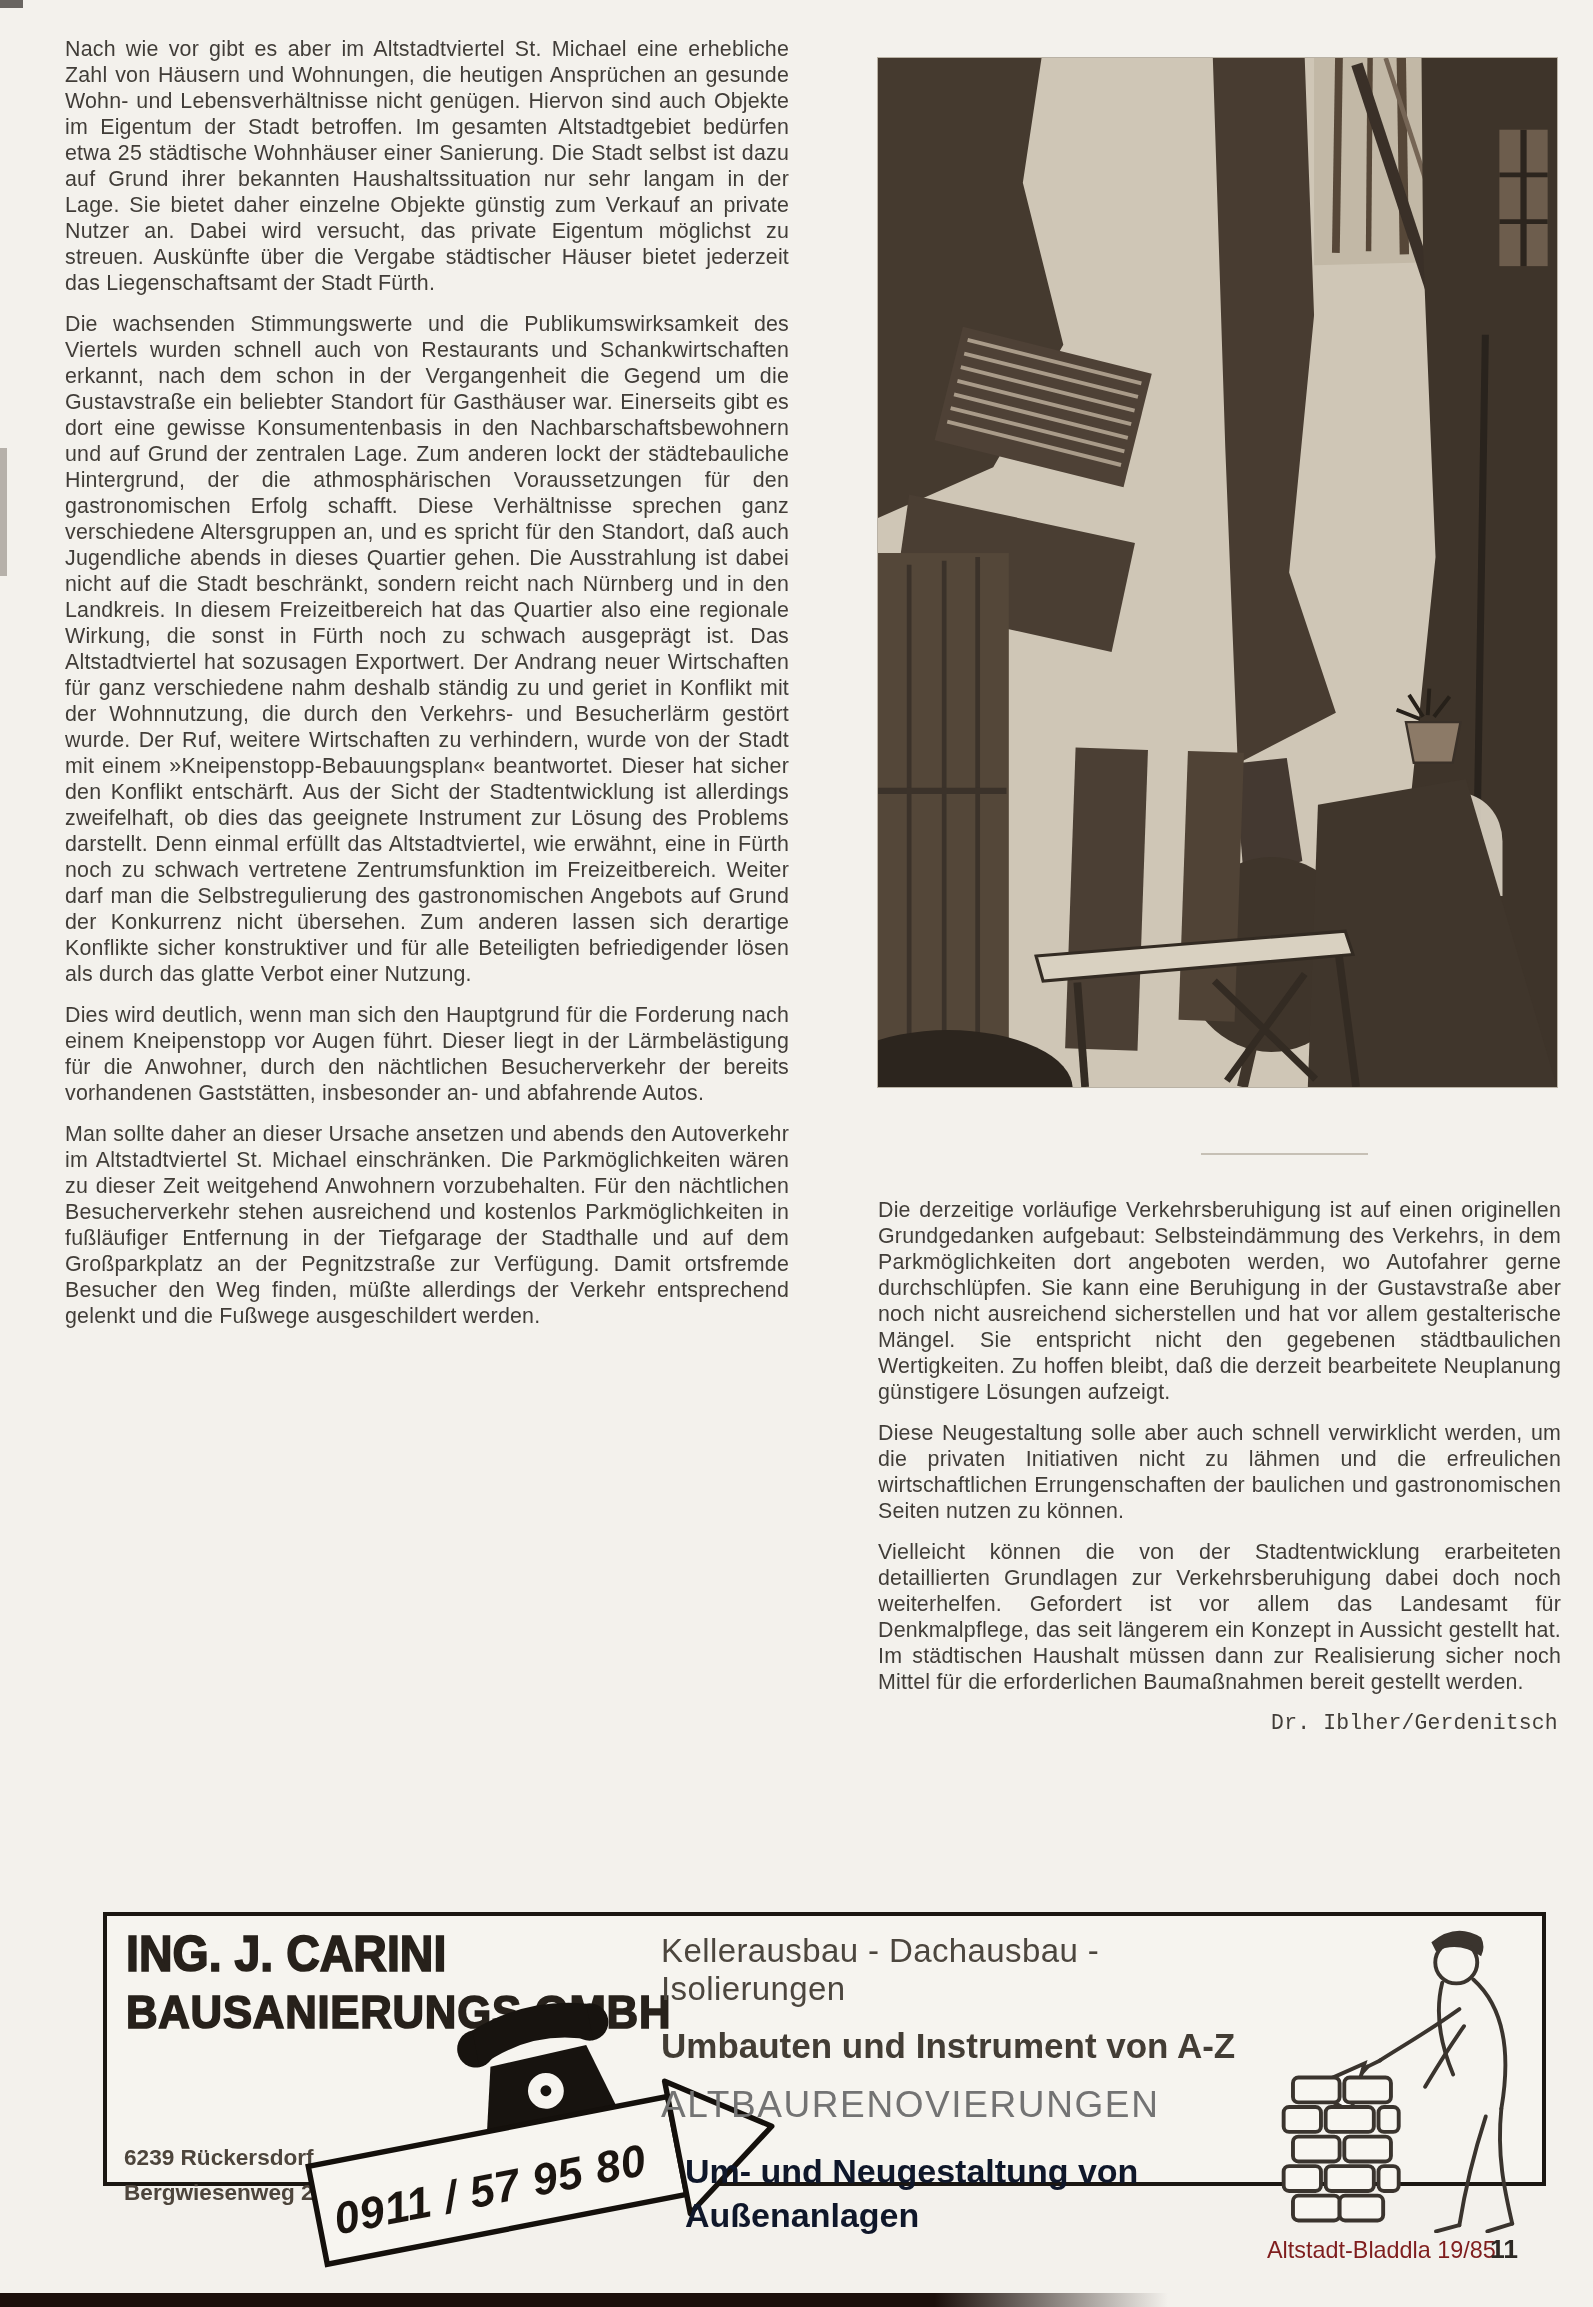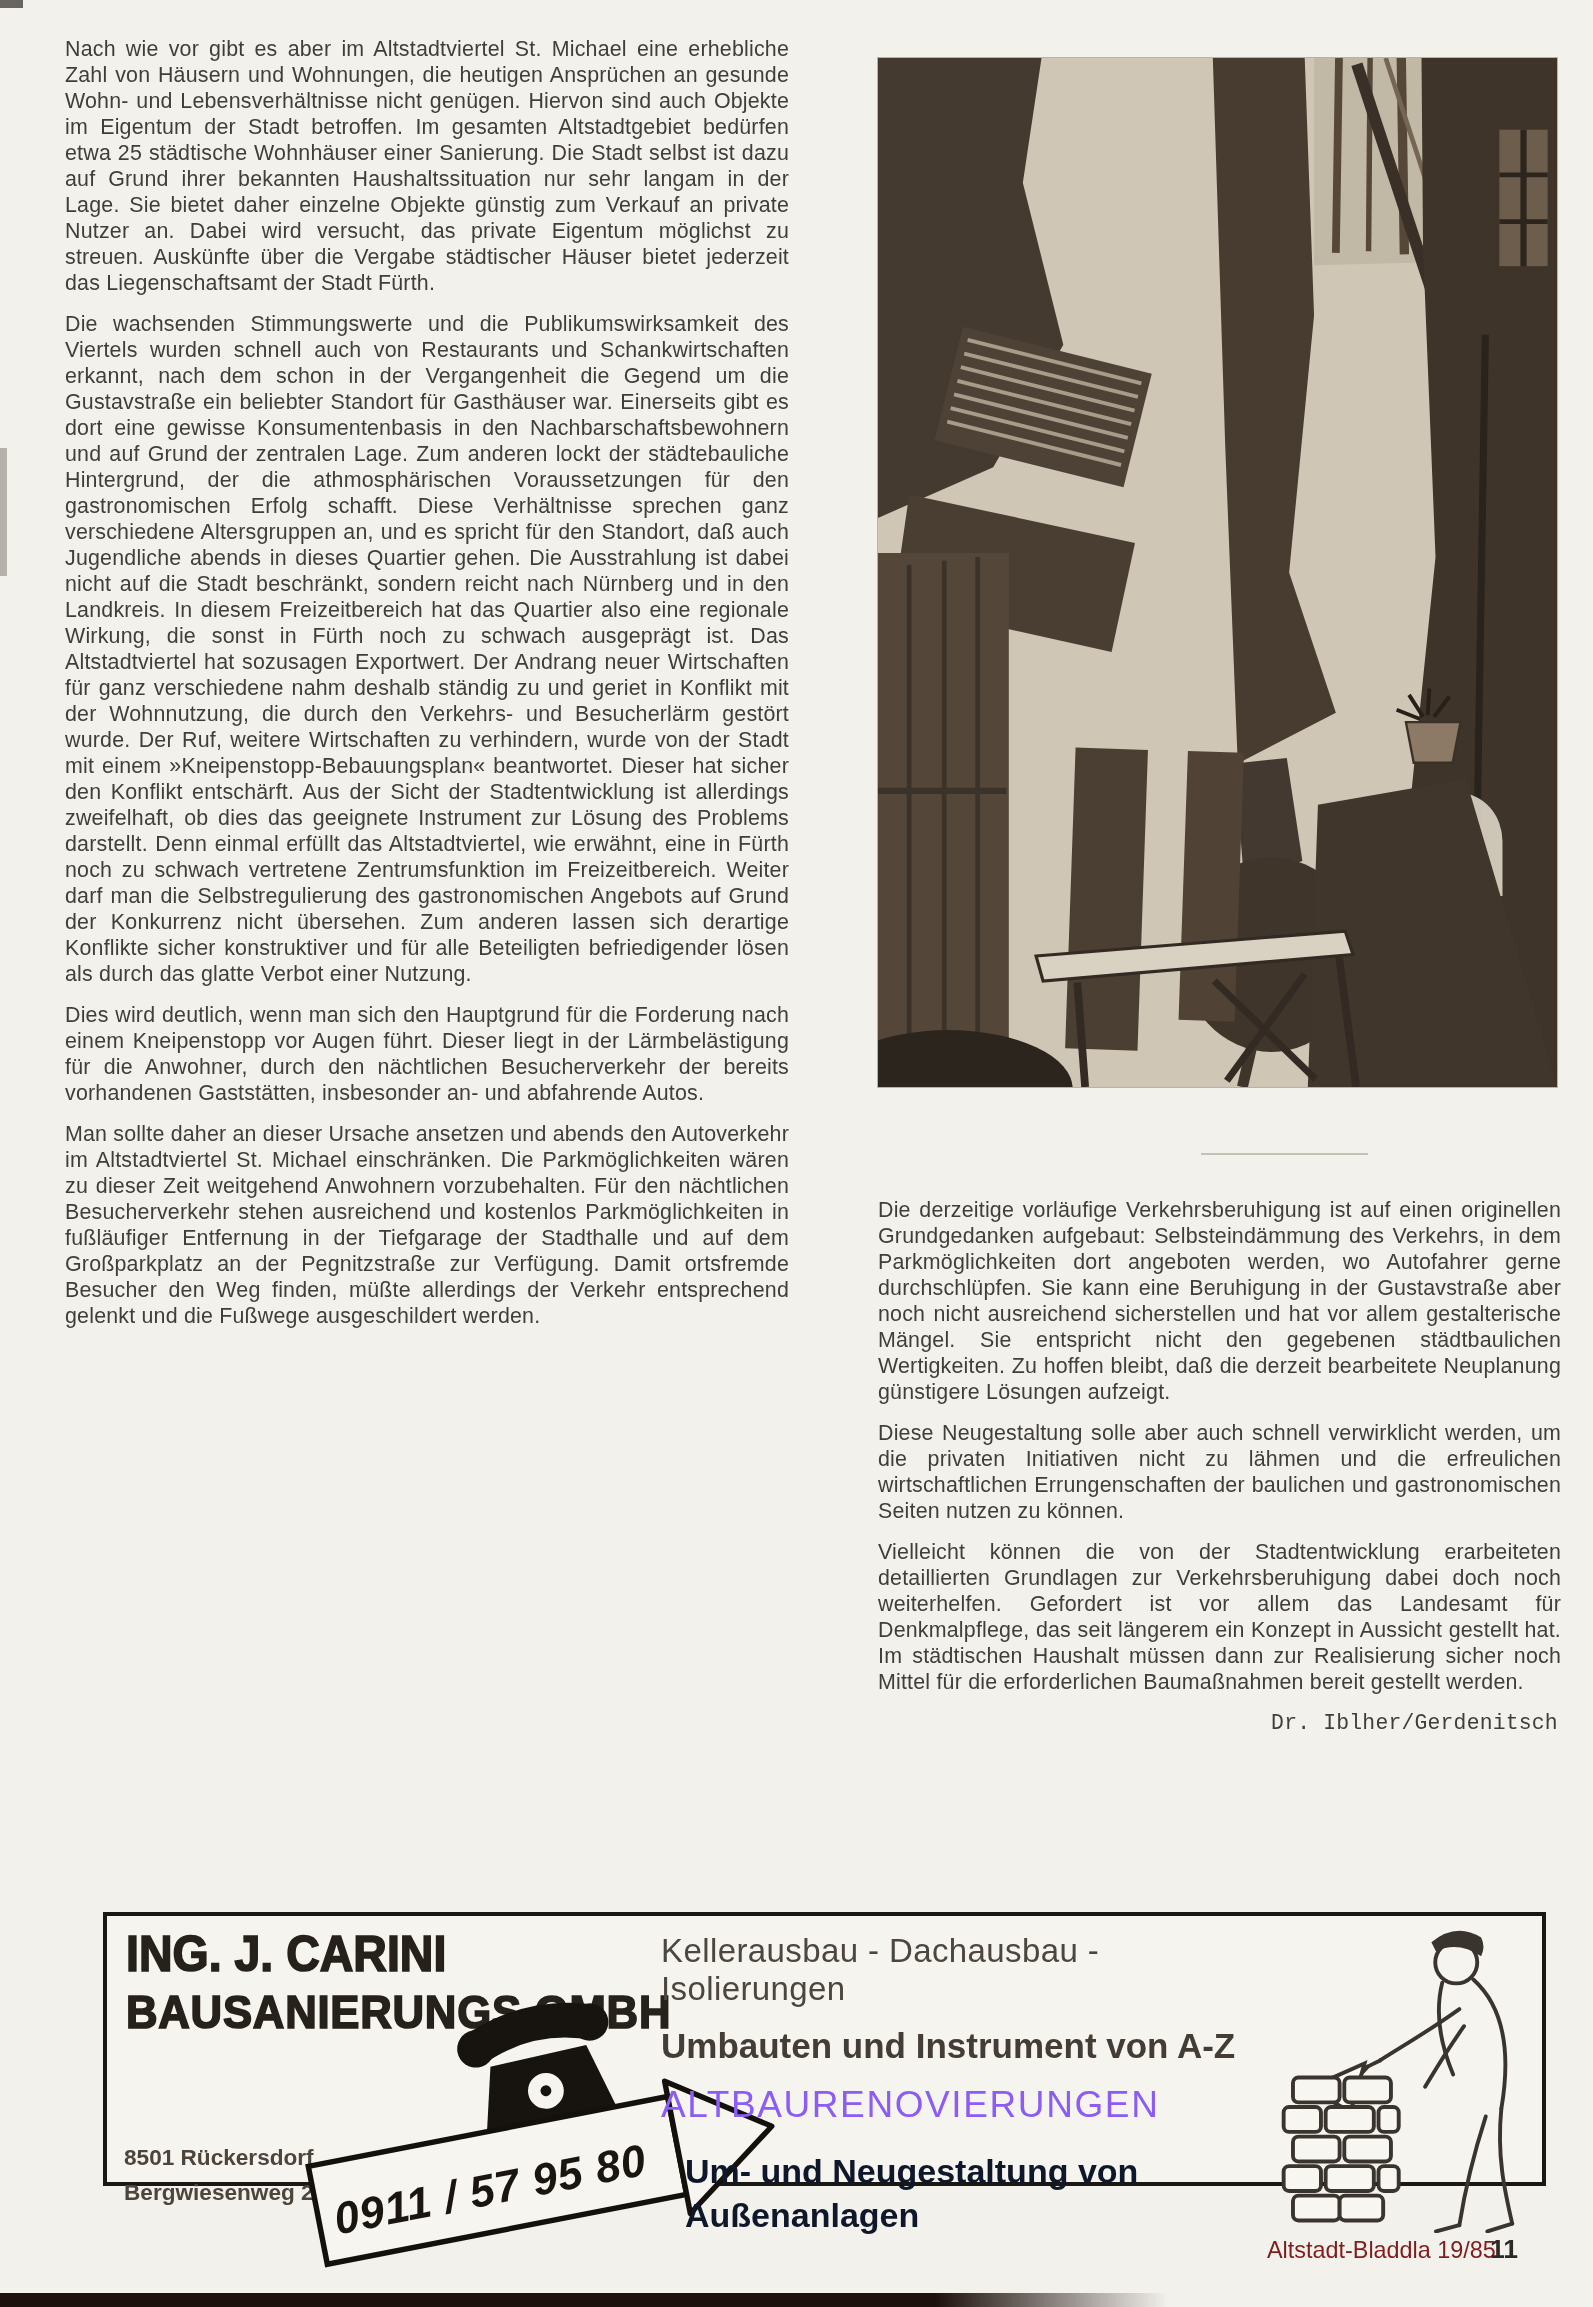--- a/index.html
+++ b/index.html
@@ -21,21 +21,21 @@
   .ad-company{position:absolute;left:18.7px;font-weight:bold;color:#27211b;-webkit-text-stroke:1.7px #27211b;
       transform:scaleX(.93);transform-origin:left top;white-space:nowrap;}
   .ad-company.l1{top:9.3px;font-size:50px;}
   .ad-company.l2{top:68px;font-size:47px;letter-spacing:0.8px;}
   .ad-address{position:absolute;left:17px;top:224px;font-size:22.6px;font-weight:bold;color:#4d453c;line-height:35px;}
   .ad-phone{position:absolute;left:191px;top:59px;width:514px;height:304px;overflow:visible;}
   .ad-services{position:absolute;left:554px;top:15.6px;width:623px;color:#45403a;}
   .svc{display:block;}
   .svc-0{font-size:33px;font-weight:400;color:#4c463e;margin-bottom:18px;letter-spacing:0.4px;}
   .svc-1{font-size:35px;font-weight:bold;color:#433d35;margin-bottom:18.7px;}
-  .svc-2{font-size:37px;font-weight:400;color:#8b5cf6;letter-spacing:1.6px;margin-bottom:22.6px;}
+  .svc-2{font-size:37px;font-weight:400;color:#737373;letter-spacing:1.6px;margin-bottom:22.6px;}
   .svc-3{font-size:34px;font-weight:bold;color:#0f172a;line-height:44px;width:498px;margin-left:24px;}
   .ad-mason{position:absolute;right:0;top:6.2px;width:327px;height:311px;}
   
   .footer{position:absolute;left:0;top:2234px;width:1593px;height:31px;}
   .footer-issue{position:absolute;left:1267px;top:3.1px;font-size:23.4px;color:#7f1d1d;}
   .footer-page{position:absolute;left:1490px;top:0;font-size:26.5px;font-weight:bold;color:#2d2924;}
   
   .mark-top-left{position:absolute;left:0;top:0;width:23.4px;height:7.8px;background:#2e2a26;opacity:.7;}
   .mark-left{position:absolute;left:0;top:448px;width:7px;height:128px;background:#7a7168;opacity:.5;}
   .band-bottom{position:absolute;left:0;top:2293px;width:1168px;height:14px;
@@ -113,21 +113,21 @@
     <p>Die derzeitige vorläufige Verkehrsberuhigung ist auf einen originellen Grundgedanken aufgebaut: Selbsteindämmung des Verkehrs, in dem Parkmöglichkeiten dort angeboten werden, wo Autofahrer gerne durchschlüpfen. Sie kann eine Beruhigung in der Gustavstraße aber noch nicht ausreichend sicherstellen und hat vor allem gestalterische Mängel. Sie entspricht nicht den gegebenen städtbaulichen Wertigkeiten. Zu hoffen bleibt, daß die derzeit bearbeitete Neuplanung günstigere Lösungen aufzeigt.</p>
     <p>Diese Neugestaltung solle aber auch schnell verwirklicht werden, um die privaten Initiativen nicht zu lähmen und die erfreulichen wirtschaftlichen Errungenschaften der baulichen und gastronomischen Seiten nutzen zu können.</p>
     <p>Vielleicht können die von der Stadtentwicklung erarbeiteten detaillierten Grundlagen zur Verkehrsberuhigung dabei doch noch weiterhelfen. Gefordert ist vor allem das Landesamt für Denkmalpflege, das seit längerem ein Konzept in Aussicht gestellt hat. Im städtischen Haushalt müssen dann zur Realisierung sicher noch Mittel für die erforderlichen Baumaßnahmen bereit gestellt werden.</p>
     <div class="signature">Dr. Iblher/Gerdenitsch</div>
   </section>
 
   <div class="ad">
     <div class="ad-company l1">ING. J. CARINI</div>
     <div class="ad-company l2">BAUSANIERUNGS GMBH</div>
     <div class="ad-address">
-      <div>8501 Rückersdorf</div>
+      <div>6239 Rückersdorf</div>
       <div>Bergwiesenweg 23</div>
     </div>
 
     <svg class="ad-phone" viewBox="0 0 660 390">
       <g transform="rotate(-11 330 240)">
         <circle cx="258" cy="78" r="24" fill="#17130f"></circle>
         <circle cx="408" cy="72" r="24" fill="#17130f"></circle>
         <path d="M258,54 Q333,26 408,48 L408,96 Q333,66 258,102 Z" fill="#17130f"></path>
         <polygon points="272,104 398,100 422,188 250,192" fill="#17130f"></polygon>
         <circle cx="336" cy="148" r="23" fill="#f6f4ef"></circle>

